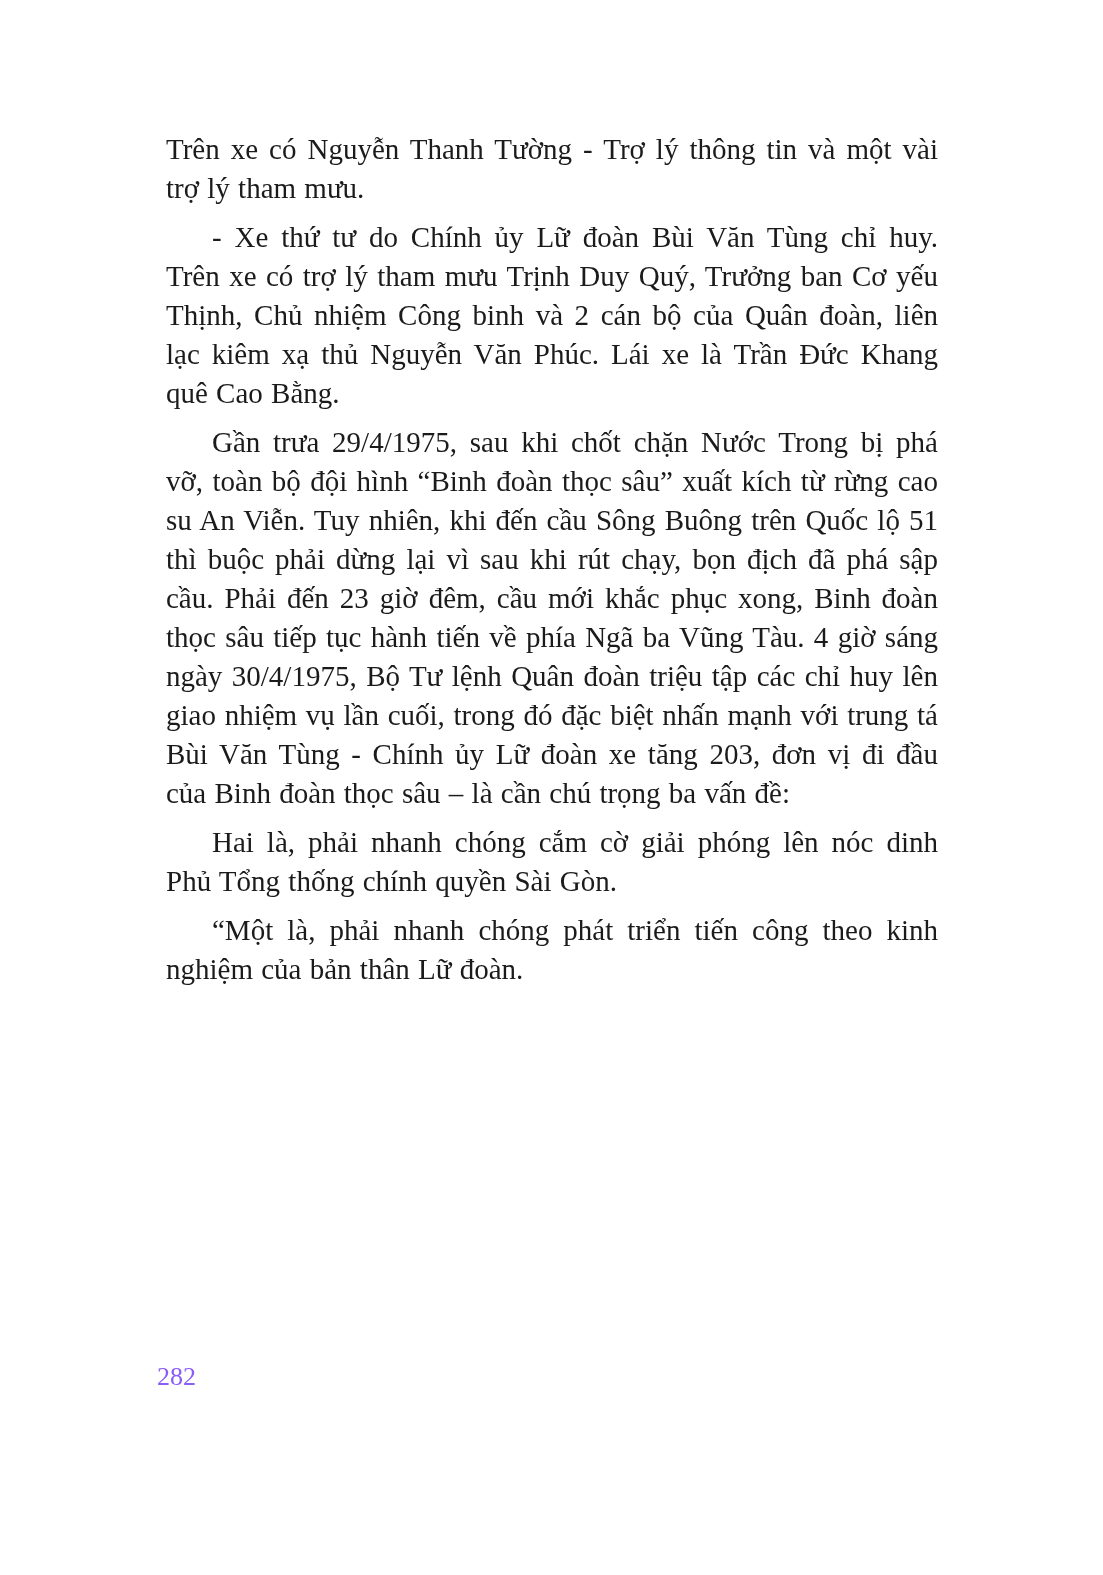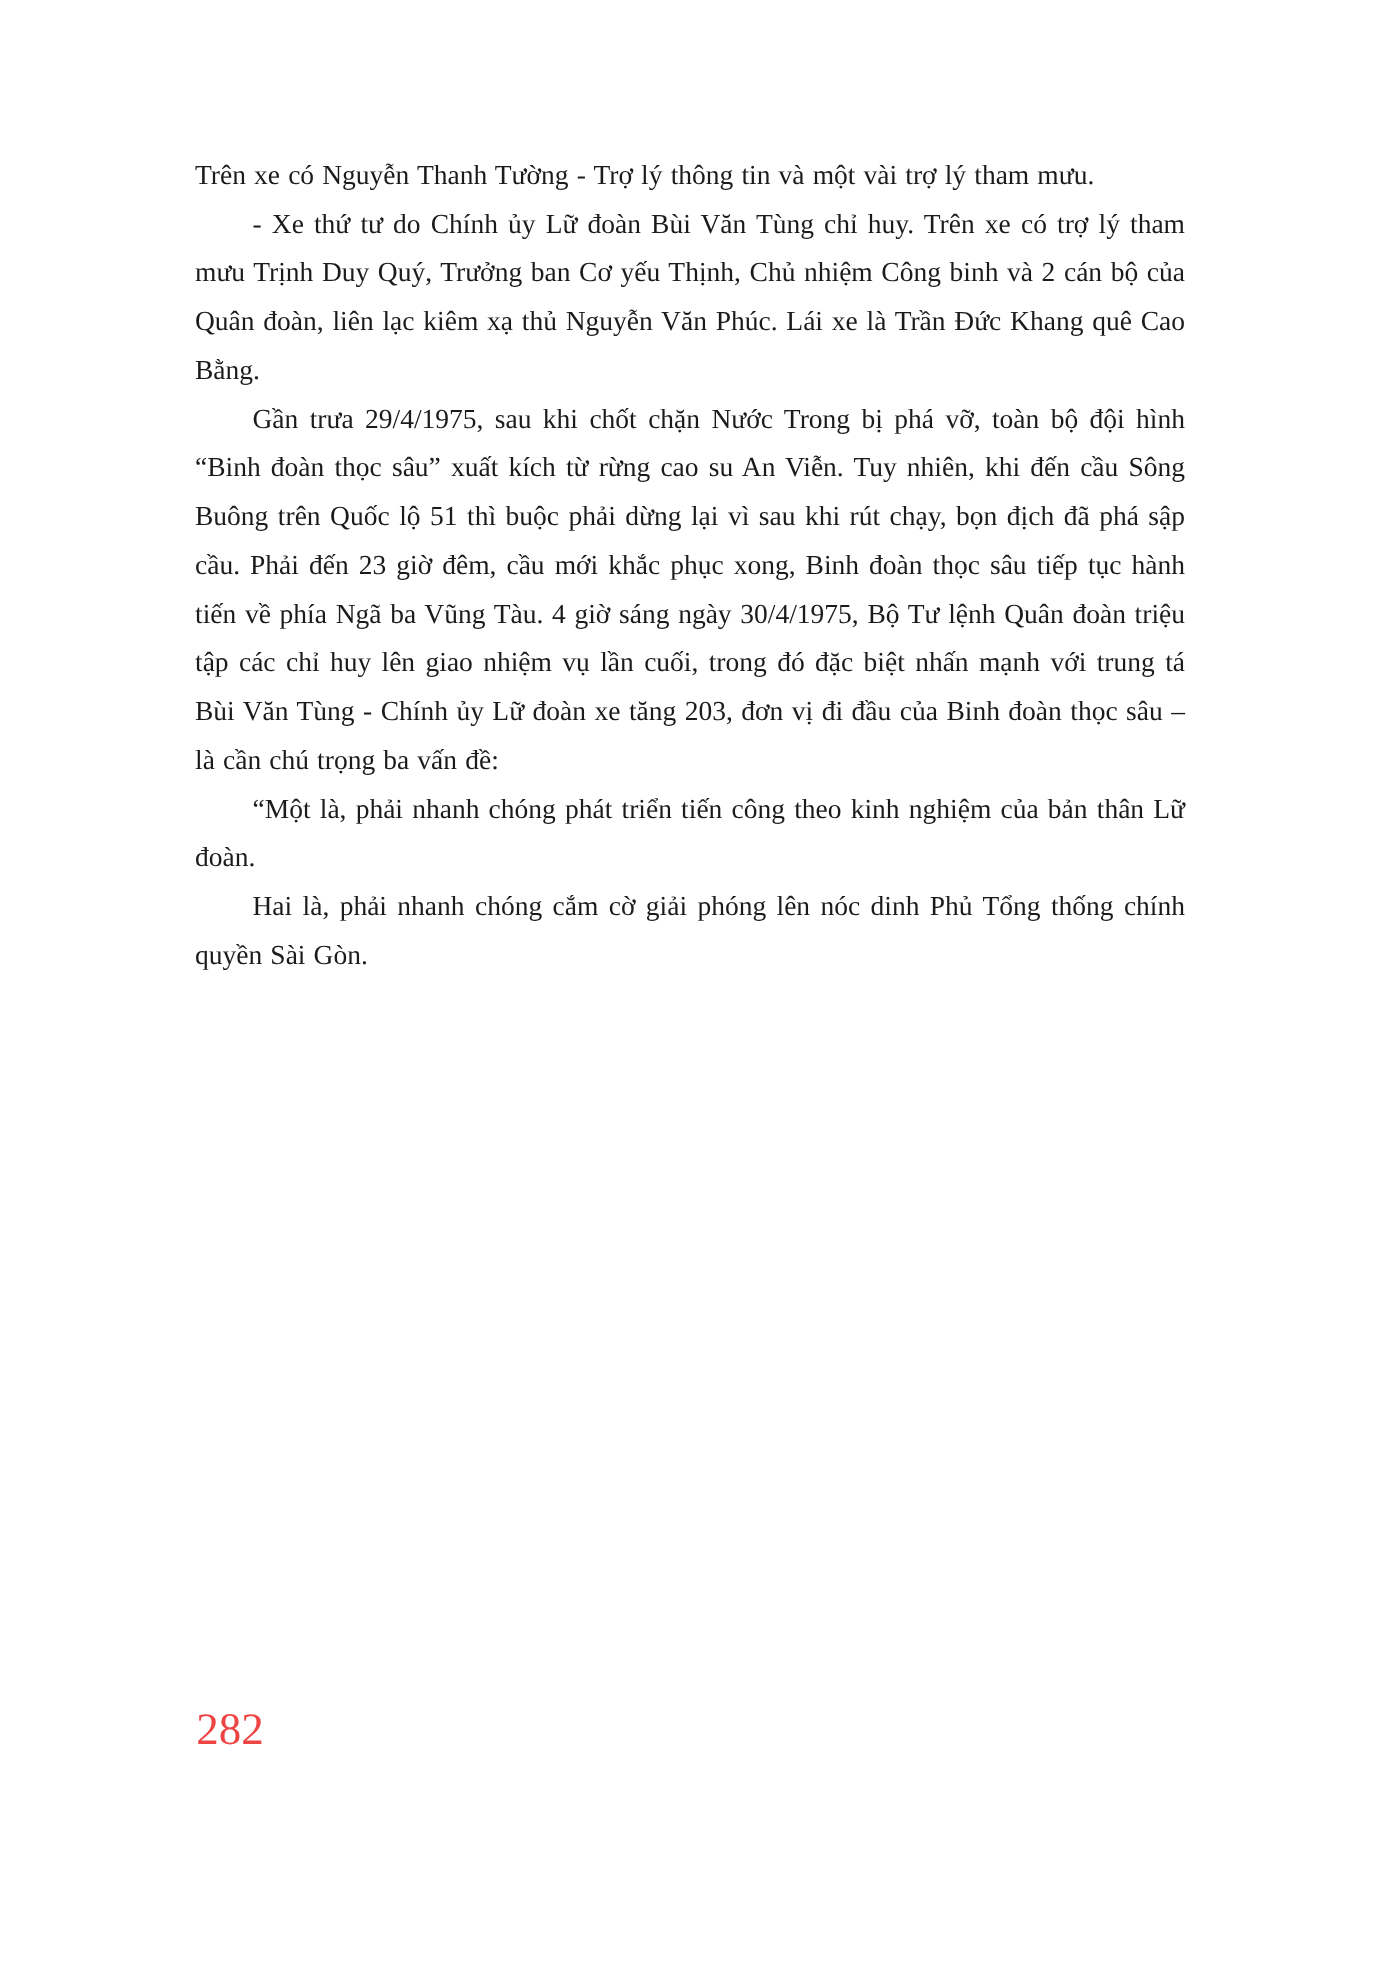--- a/index.html
+++ b/index.html
@@ -20,43 +20,43 @@
     inset: 0;
     background: #ffffff;
   }
   .page-content {
     position: absolute;
     left: 156px;
     top: 120px;
     width: 792px;
   }
   p.para {
-    margin: 0;
-    font-size: 22px;
+    margin: 10px;
+    font-size: 29px;
     line-height: 39px;
     text-align: justify;
     text-indent: 46px;
     word-spacing: 1px;
   }
   p.para.no-indent {
     text-indent: 0;
   }
   .page-number {
     position: absolute;
     left: 157px;
     top: 1362px;
-    font-size: 36px;
-    color: #ef4444;
+    font-size: 26px;
+    color: #8b5cf6;
   }
 </style>
 </head>
 <body>
 
 <div class="book-page">
   <div class="page-content">
     <p class="para no-indent">Trên xe có Nguyễn Thanh Tường - Trợ lý thông tin và một vài trợ lý tham mưu.</p>
     <p class="para">- Xe thứ tư do Chính ủy Lữ đoàn Bùi Văn Tùng chỉ huy. Trên xe có trợ lý tham mưu Trịnh Duy Quý, Trưởng ban Cơ yếu Thịnh, Chủ nhiệm Công binh và 2 cán bộ của Quân đoàn, liên lạc kiêm xạ thủ Nguyễn Văn Phúc. Lái xe là Trần Đức Khang quê Cao Bằng.</p>
     <p class="para">Gần trưa 29/4/1975, sau khi chốt chặn Nước Trong bị phá vỡ, toàn bộ đội hình “Binh đoàn thọc sâu” xuất kích từ rừng cao su An Viễn. Tuy nhiên, khi đến cầu Sông Buông trên Quốc lộ 51 thì buộc phải dừng lại vì sau khi rút chạy, bọn địch đã phá sập cầu. Phải đến 23 giờ đêm, cầu mới khắc phục xong, Binh đoàn thọc sâu tiếp tục hành tiến về phía Ngã ba Vũng Tàu. 4 giờ sáng ngày 30/4/1975, Bộ Tư lệnh Quân đoàn triệu tập các chỉ huy lên giao nhiệm vụ lần cuối, trong đó đặc biệt nhấn mạnh với trung tá Bùi Văn Tùng - Chính ủy Lữ đoàn xe tăng 203, đơn vị đi đầu của Binh đoàn thọc sâu – là cần chú trọng ba vấn đề:</p>
+    <p class="para">Hai là, phải nhanh chóng cắm cờ giải phóng lên nóc dinh Phủ Tổng thống chính quyền Sài Gòn.</p>
     <p class="para">“Một là, phải nhanh chóng phát triển tiến công theo kinh nghiệm của bản thân Lữ đoàn.</p>
-    <p class="para">Hai là, phải nhanh chóng cắm cờ giải phóng lên nóc dinh Phủ Tổng thống chính quyền Sài Gòn.</p>
   </div>
   <div class="page-number">282</div>
 </div>
 
 </body></html>

